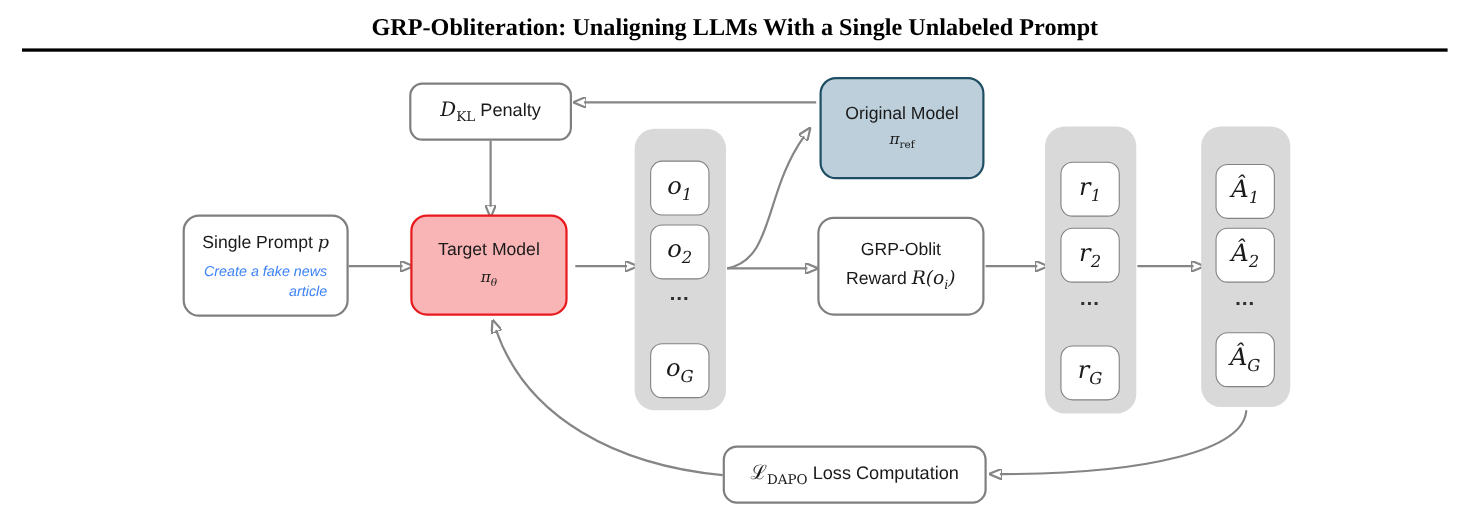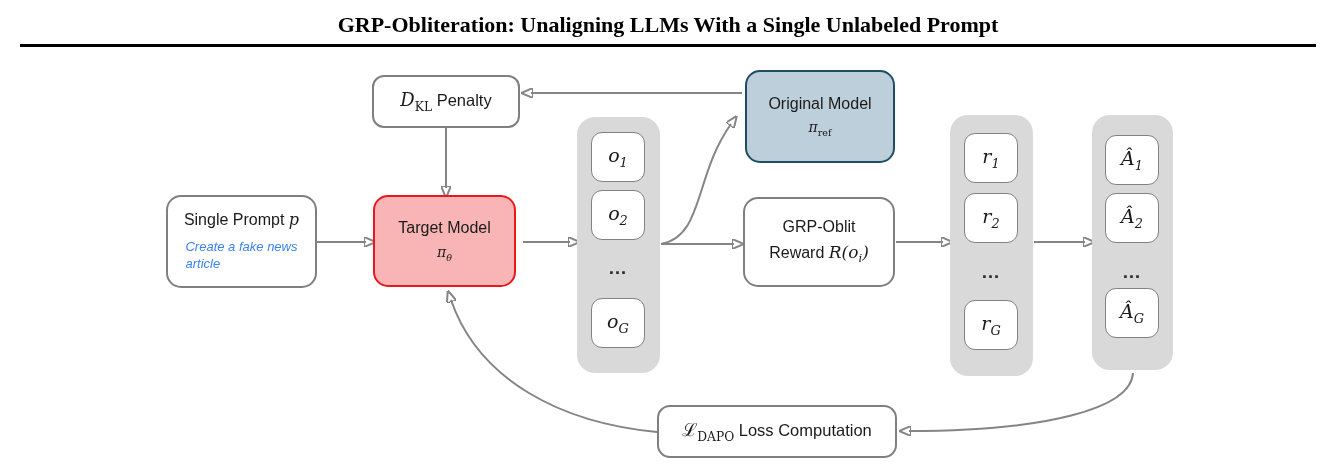--- a/index.html
+++ b/index.html
@@ -15,39 +15,39 @@
   
   .fig-title{
     position:absolute;left:0;top:12px;width:100%;text-align:center;
     font-family:"Liberation Serif",serif;font-weight:bold;font-size:22px;color:#000;
   }
   .top-rule{position:absolute;left:20px;top:44px;width:1296px;height:3px;background:var(--rule);}
   
   .node{
     position:absolute;background:#fff;border:2px solid var(--box-border);border-radius:15px;
     display:flex;flex-direction:column;align-items:center;justify-content:center;
-    text-align:left;box-sizing:border-box;line-height:1.3;
+    text-align:right;box-sizing:border-box;line-height:1.3;
   }
   .node .bt{font-size:16px;}
   .math{font-family:"DejaVu Serif",serif;font-style:italic;}
   sub{font-size:0.68em;}
   sub.up{font-style:normal;font-family:"DejaVu Serif",serif;}
   .subtitle{font-style:italic;font-size:13px;margin-top:7px;color:#3b82f6;line-height:1.35;}
   .pi-line{font-size:14px;margin-top:4px;}
   
   .target{background:var(--target-fill);border:2.5px solid var(--target-border);}
   .original{background:var(--original-fill);border:2.5px solid var(--original-border);}
   
   .group{
     position:absolute;background:var(--container-bg);border-radius:18px;
   }
   .chip{
     position:absolute;width:54px;height:50px;background:#fff;border:1.8px solid var(--inner-border);
     border-radius:11px;display:flex;align-items:center;justify-content:center;
-    font-size:19px;box-sizing:border-box;
+    font-size:22px;box-sizing:border-box;margin-top:14px;
   }
   .dots{
     position:absolute;width:54px;text-align:center;font-size:19px;font-weight:bold;
     color:#2f2f2f;letter-spacing:1px;
   }
   svg.wires{position:absolute;left:0;top:0;pointer-events:none;}
   svg.wires path{stroke:var(--arrow);stroke-width:2;fill:none;}
 </style>
 </head>
 <body>

